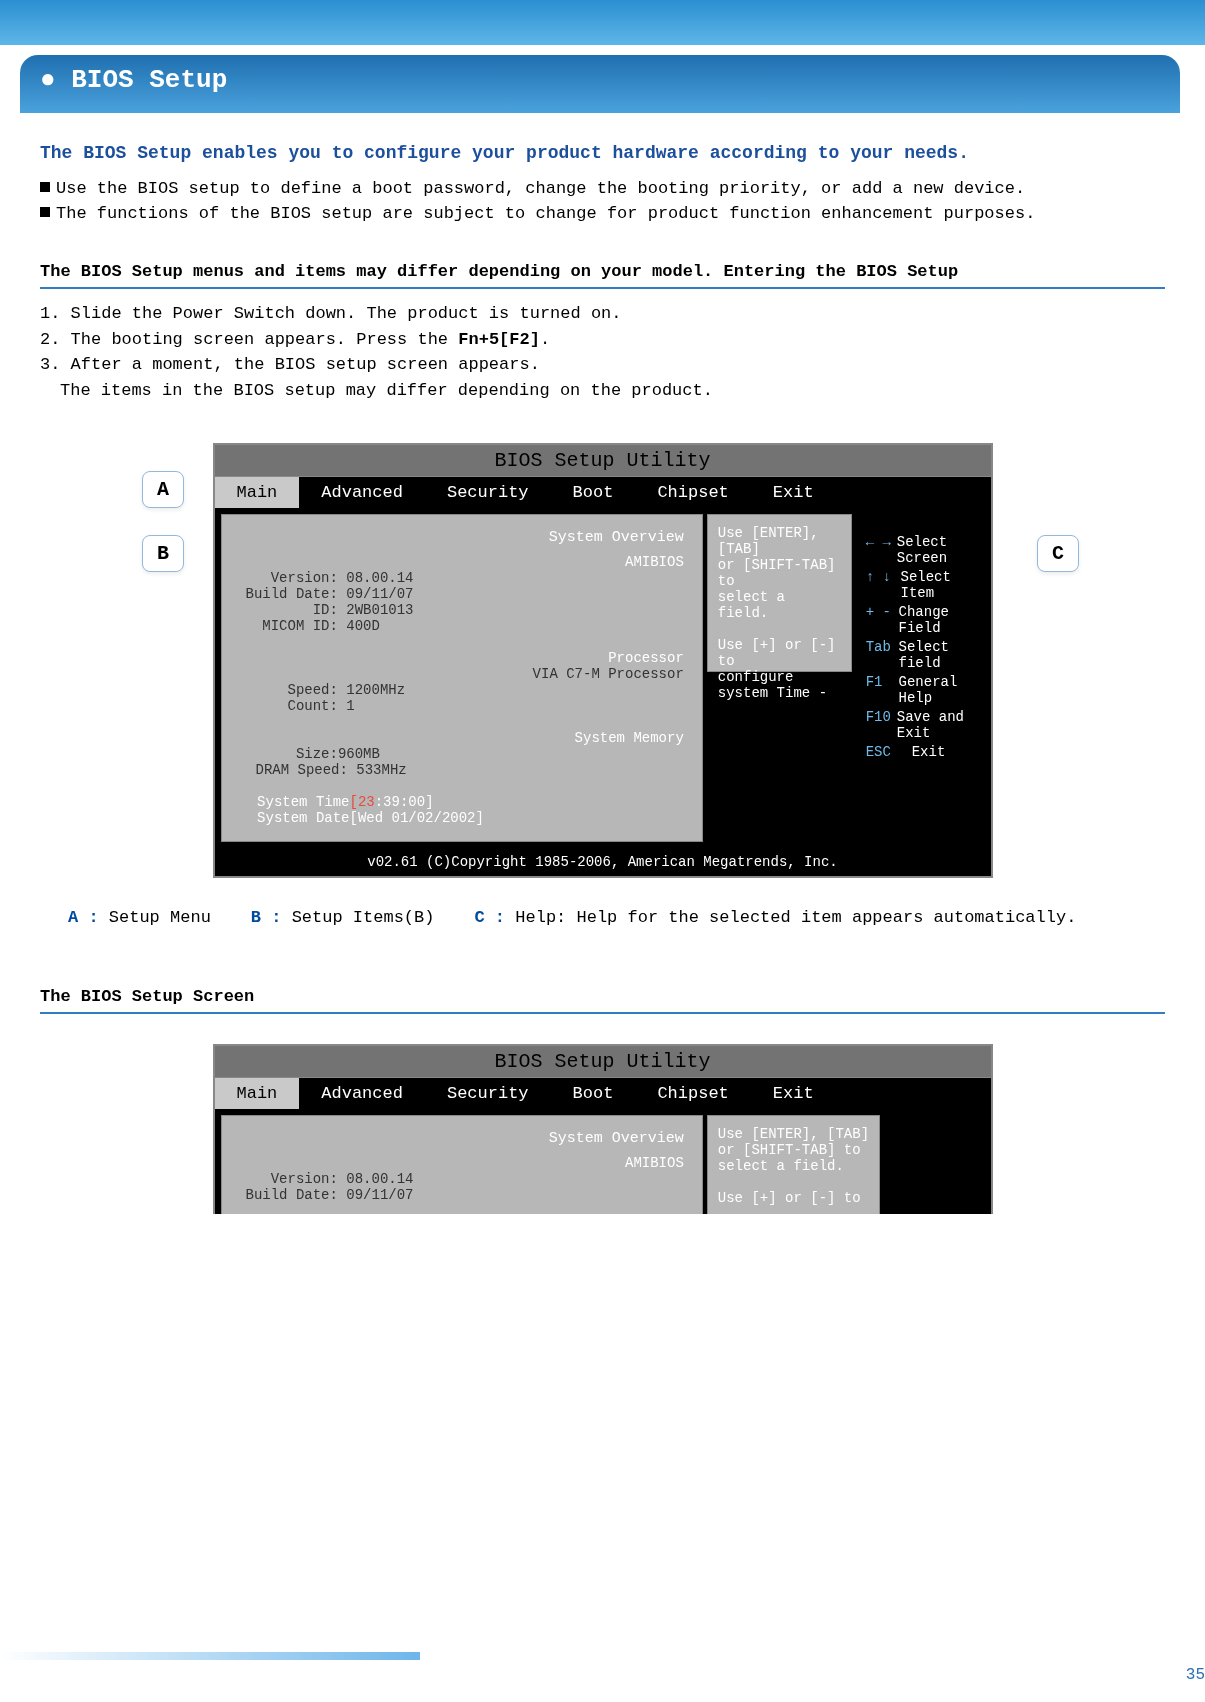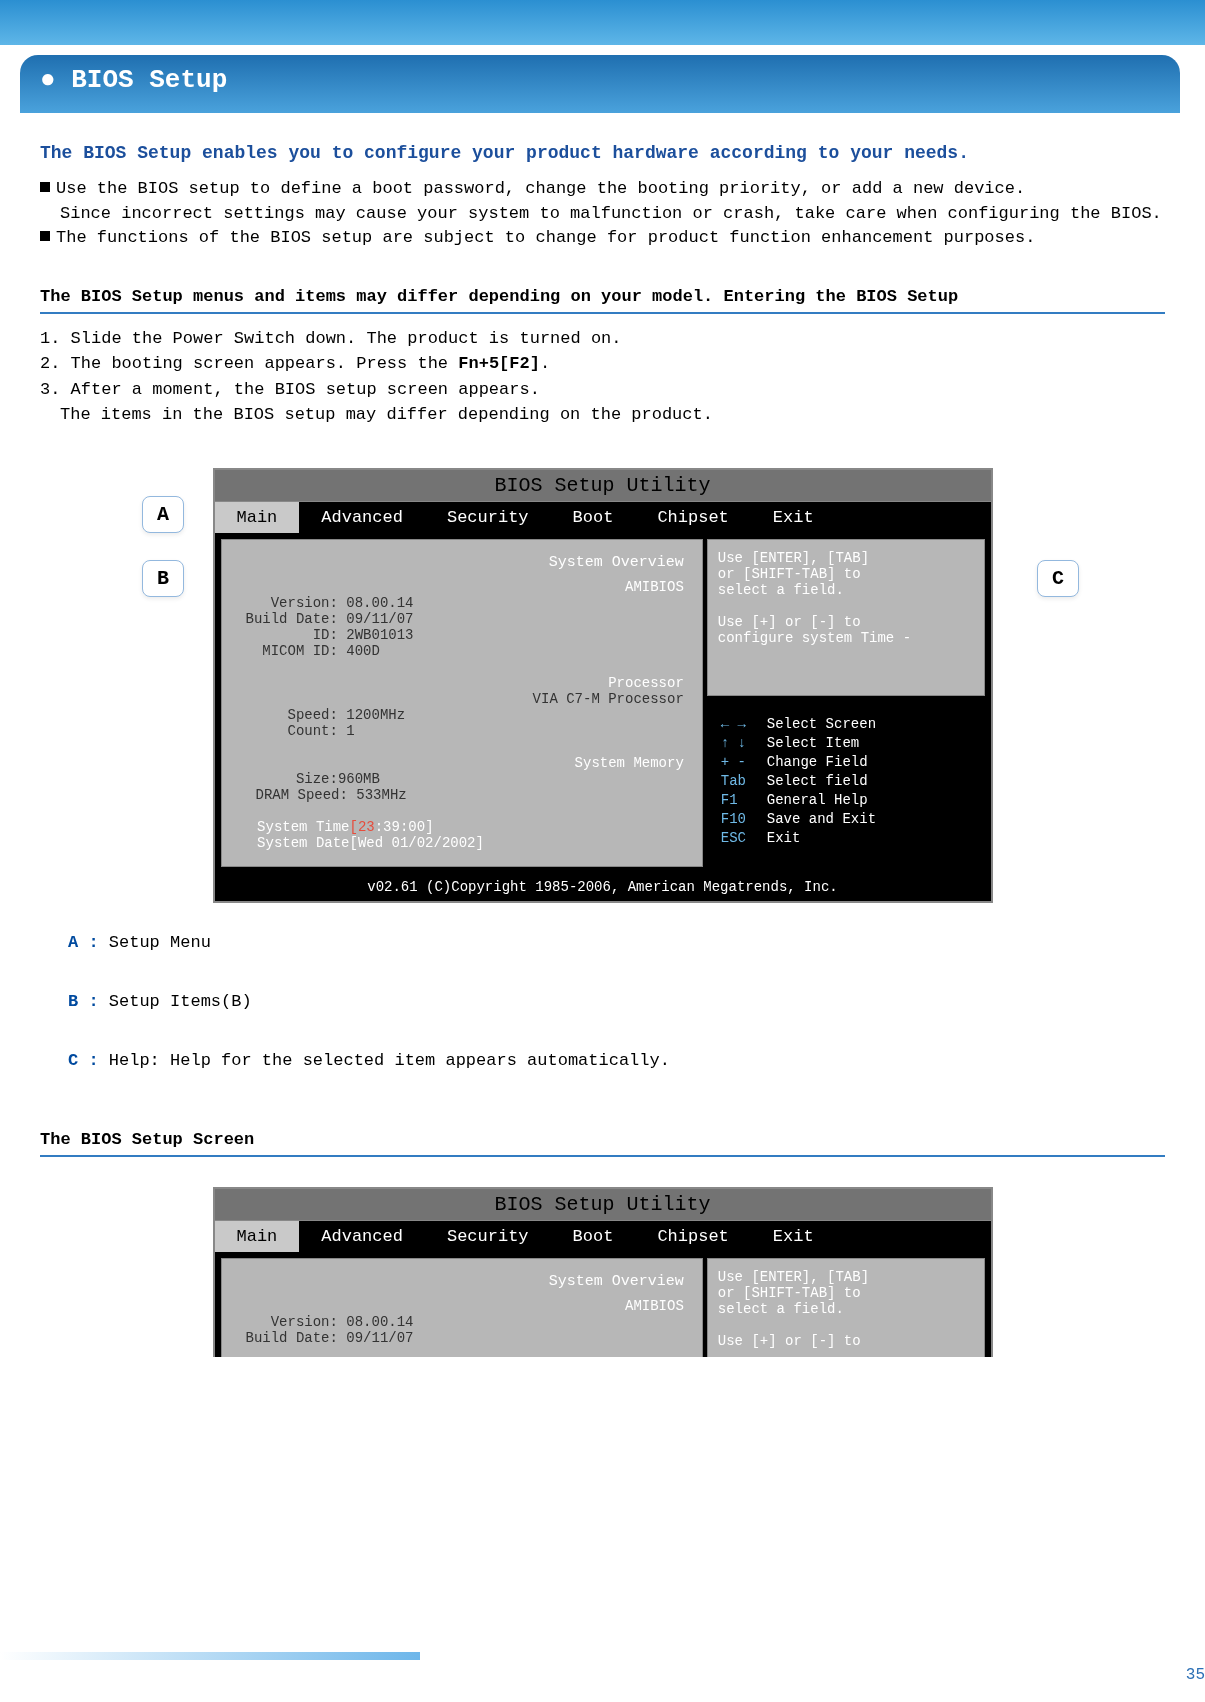--- a/index.html
+++ b/index.html
@@ -23,50 +23,49 @@
   .bios-title { text-align:center; font-size:20px; padding:4px 0; border-bottom:1px solid #888;}
   .bios-tabs { display:flex; background:#000; color:#fff; font-size:17px; }
   .bios-tabs .tab { padding:6px 22px; }
   .bios-tabs .tab.active { background:#c9c9c9; color:#000; }
   .bios-body { display:flex; background:#000; min-height:340px; position:relative;}
   .bios-left { flex:1.6; background:#b7b7b7; border:1px solid #888; margin:6px 4px 6px 6px; padding:14px 18px; font-size:14px; color:#333;text-align:right;}
   .bios-left .hd { color:#fff; margin-bottom:8px; font-size:15px;}
   .bios-left .wht { color:#fff; }
   .bios-left .row { display:flex; }
   .bios-left .lbl { width:90px; }
-  .bios-right { flex:1; display:flex; flex-direction:column; margin:6px 6px 6px 0;justify-content:space-between;}
+  .bios-right { flex:1; display:flex; flex-direction:row; margin:6px 6px 6px 0;justify-content:space-between;}
   .help-top { background:#b7b7b7; border:1px solid #888; color:#fff; padding:10px; font-size:14px; height:48%; }
   .keys { background:#000; color:#fff; font-size:14px; padding:14px; margin-top:6px; flex:1;}
   .keys .krow { display:flex; margin-bottom:3px;}
   .keys .kk { width:46px; color:#6fb9e6;}
   .bios-foot { background:#000; color:#fff; text-align:center; font-size:14px; padding:6px 0;}
   .callout { position:absolute; background:#fff; border:1px solid #93b8de; border-radius:8px; padding:6px 14px; font-weight:bold; font-size:20px; box-shadow:0 2px 4px rgba(0,0,0,0.08);}
   .call-A { top:28px; left:102px; }
   .call-B { top:92px; left:102px; }
   .call-C { top:92px; right:86px; }
-  .legend { margin-top:30px; font-size:17px; display:flex; gap:40px; flex-wrap:wrap; padding-left:28px;flex-direction:column;}
+  .legend { margin-top:30px; font-size:17px; display:flex; gap:40px; flex-wrap:wrap; padding-left:28px;}
   .legend .m { color:#004a9f; font-weight:bold; }
   .footer { position:absolute; bottom:18px; width:100%; }
   .footer .num { text-align:right; color:#2b6fb5; font-size:16px;}
   .footer .lbar { position:absolute; left:0; bottom:24px; width:420px; height:8px; background:linear-gradient(to right,#fff,#6db6ea);}
   .bios-small { transform: scale(1); }
   .bios-clip { max-height: 170px; overflow: hidden; }
 </style>
 </head>
 <body>
 
 <div class="page">
   <div class="top-bar"></div>
   <div class="section-tab">● BIOS Setup</div>
 
   <div class="content">
     <div class="intro-title">The BIOS Setup enables you to configure your product hardware according to your needs.</div>
     <div class="bul">
       <span class="sq"></span><span>Use the BIOS setup to define a boot password, change the booting priority, or add a new device.</span>
-      <div class="indent">Since incorrect settings may cause your system to malfunction or crash, take care when configuring the BIOS.</div>
     </div>
     <div class="bul">
       <span class="sq"></span><span>The functions of the BIOS setup are subject to change for product function enhancement purposes.</span>
     </div>
 
     <div class="sub-title">The BIOS Setup menus and items may differ depending on your model. Entering the BIOS Setup</div>
     <div class="steps">
       <div>1. Slide the Power Switch down. The product is turned on.</div>
       <div>
         <span>2. The booting screen appears. Press the </span><b>Fn+5[F2]</b><span>.</span>

